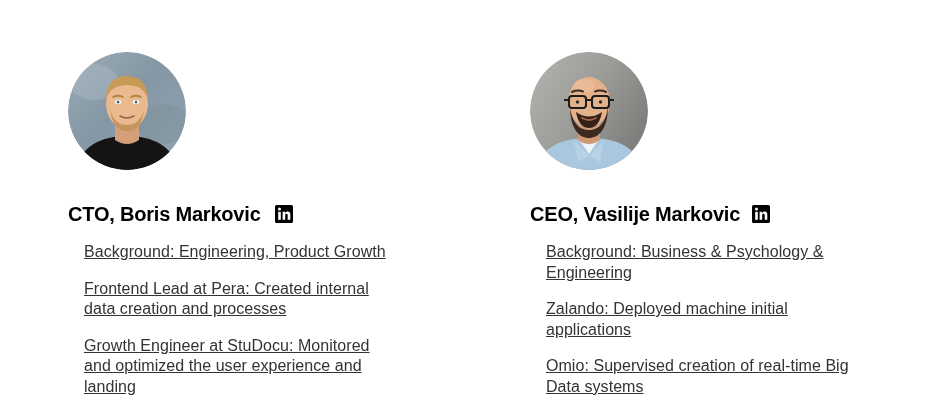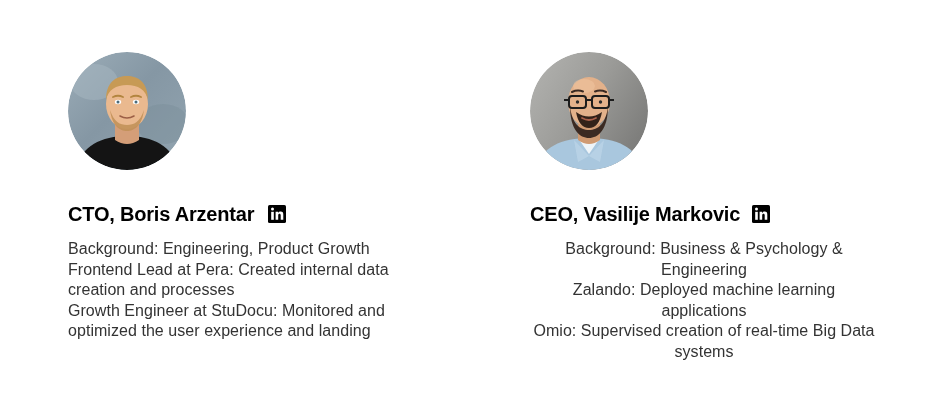--- a/index.html
+++ b/index.html
@@ -61,22 +61,22 @@
   .linkedin-icon svg { display: block; }
 
   .bio {
     margin-top: 13px;
     font-size: 16px;
     line-height: 20.5px;
     color: #333333;
     letter-spacing: 0.05px;
   }
   .profile-card.left .bio { width: 345px; }
-  .profile-card.right .bio { width: 348px; text-align: center; }
-  .bio-line { margin: 0; }
+  .profile-card.right .bio { width: 348px; }
+  .bio-line { margin: 16px; text-decoration: underline; }
 </style>
 </head>
 <body>
 
 <div class="team-section">
 
   <div class="profile-card left">
 
     <div class="avatar">
       <svg width="118" height="118" viewBox="0 0 118 118" xmlns="http://www.w3.org/2000/svg">
@@ -113,21 +113,21 @@
 
           <path d="M45 45 q5 -2.5 10 0" stroke="#b3853f" stroke-width="1.8" fill="none" stroke-linecap="round"></path>
           <path d="M63 45 q5 -2.5 10 0" stroke="#b3853f" stroke-width="1.8" fill="none" stroke-linecap="round"></path>
 
           <path d="M52 64 q7 4 14 0" stroke="#9c5f46" stroke-width="1.6" fill="none" stroke-linecap="round"></path>
         </g>
       </svg>
     </div>
 
     <div class="name-row">
-      <span class="person-name">CTO, Boris Arzentar</span>
+      <span class="person-name">CTO, Boris Markovic</span>
       <span class="linkedin-icon">
         <svg width="18" height="18" viewBox="0 0 18 18" xmlns="http://www.w3.org/2000/svg">
           <rect x="0" y="0" width="18" height="18" rx="1.6" fill="#000000"></rect>
           <rect x="3.2" y="6.8" width="2.6" height="8" fill="#ffffff"></rect>
           <circle cx="4.5" cy="4.1" r="1.5" fill="#ffffff"></circle>
           <path d="M7.6 6.8 h2.5 v1.1 c0.6 -0.9 1.6 -1.3 2.6 -1.3 c2 0 2.6 1.2 2.6 3.1 v5.1 h-2.6 v-4.5 c0 -1.1 -0.4 -1.6 -1.2 -1.6 c-0.9 0 -1.3 0.6 -1.3 1.7 v4.4 h-2.6 Z" fill="#ffffff"></path>
         </svg>
       </span>
     </div>
 
@@ -194,18 +194,18 @@
           <rect x="0" y="0" width="18" height="18" rx="1.6" fill="#000000"></rect>
           <rect x="3.2" y="6.8" width="2.6" height="8" fill="#ffffff"></rect>
           <circle cx="4.5" cy="4.1" r="1.5" fill="#ffffff"></circle>
           <path d="M7.6 6.8 h2.5 v1.1 c0.6 -0.9 1.6 -1.3 2.6 -1.3 c2 0 2.6 1.2 2.6 3.1 v5.1 h-2.6 v-4.5 c0 -1.1 -0.4 -1.6 -1.2 -1.6 c-0.9 0 -1.3 0.6 -1.3 1.7 v4.4 h-2.6 Z" fill="#ffffff"></path>
         </svg>
       </span>
     </div>
 
     <div class="bio">
       <p class="bio-line">Background: Business &amp; Psychology &amp; Engineering</p>
-      <p class="bio-line">Zalando: Deployed machine learning applications</p>
+      <p class="bio-line">Zalando: Deployed machine initial applications</p>
       <p class="bio-line">Omio: Supervised creation of real-time Big Data systems</p>
     </div>
   </div>
 
 </div>
 
 </body></html>

